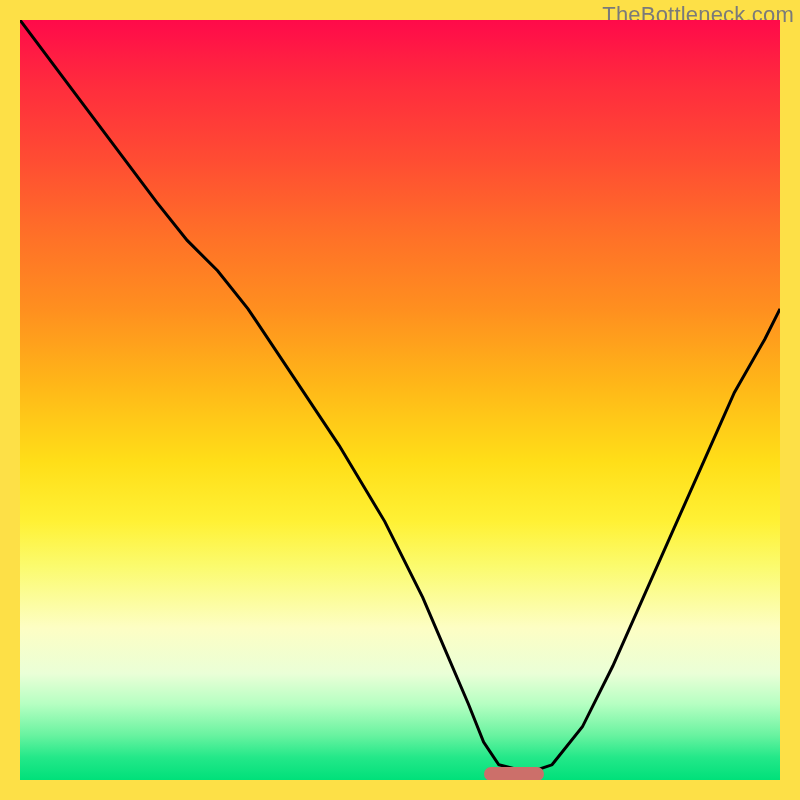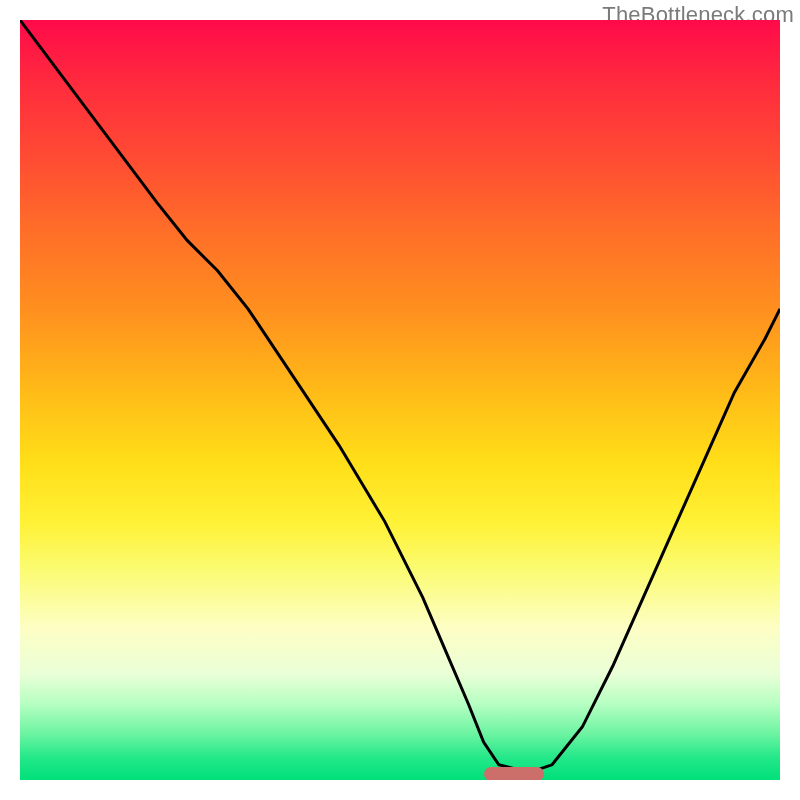--- a/index.html
+++ b/index.html
@@ -8,21 +8,21 @@
     width: 800px;
     height: 800px;
     overflow: hidden;
     background: #000;
     font-family: Arial, Helvetica, sans-serif;
   }
   .chart-container {
     position: relative;
     width: 800px;
     height: 800px;
-    background: #ffffff;
+    background: #fde047;
   }
   .plot-area {
     position: absolute;
     left: 20px;
     top: 20px;
     width: 760px;
     height: 760px;
     overflow: hidden;
   }
   .gradient-bg {

